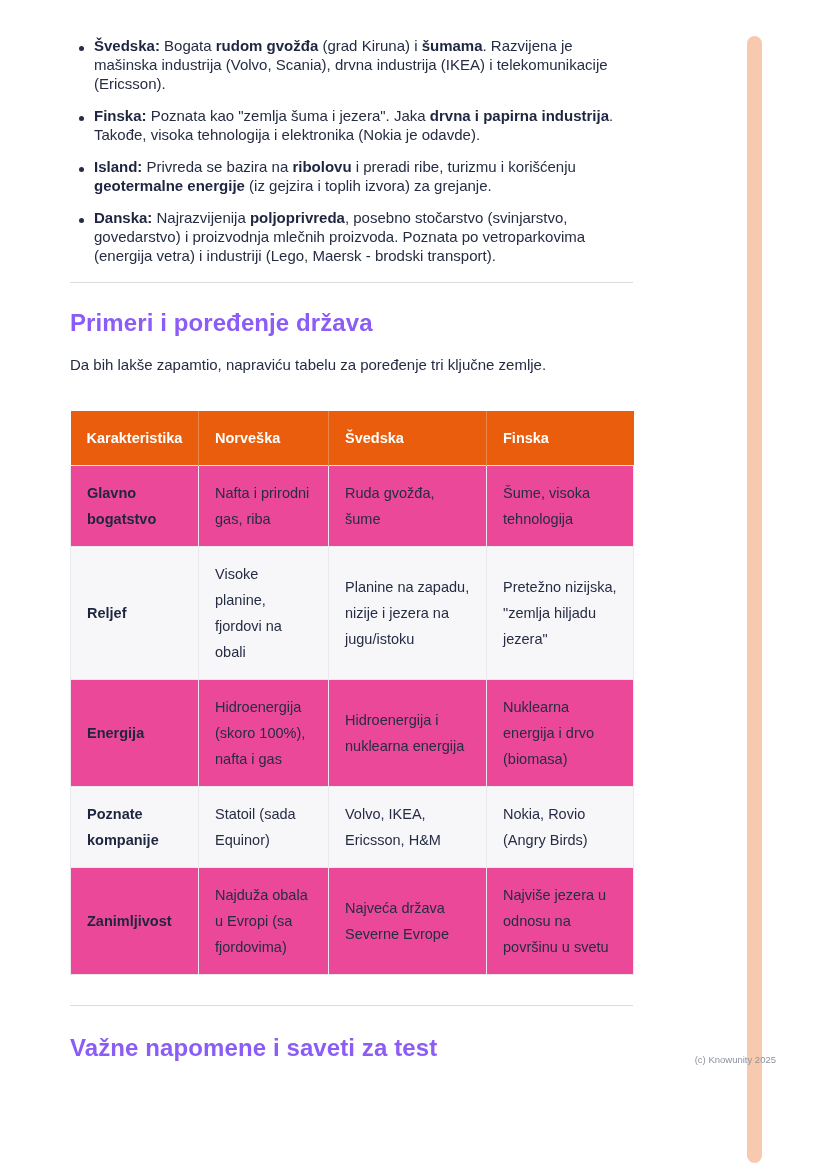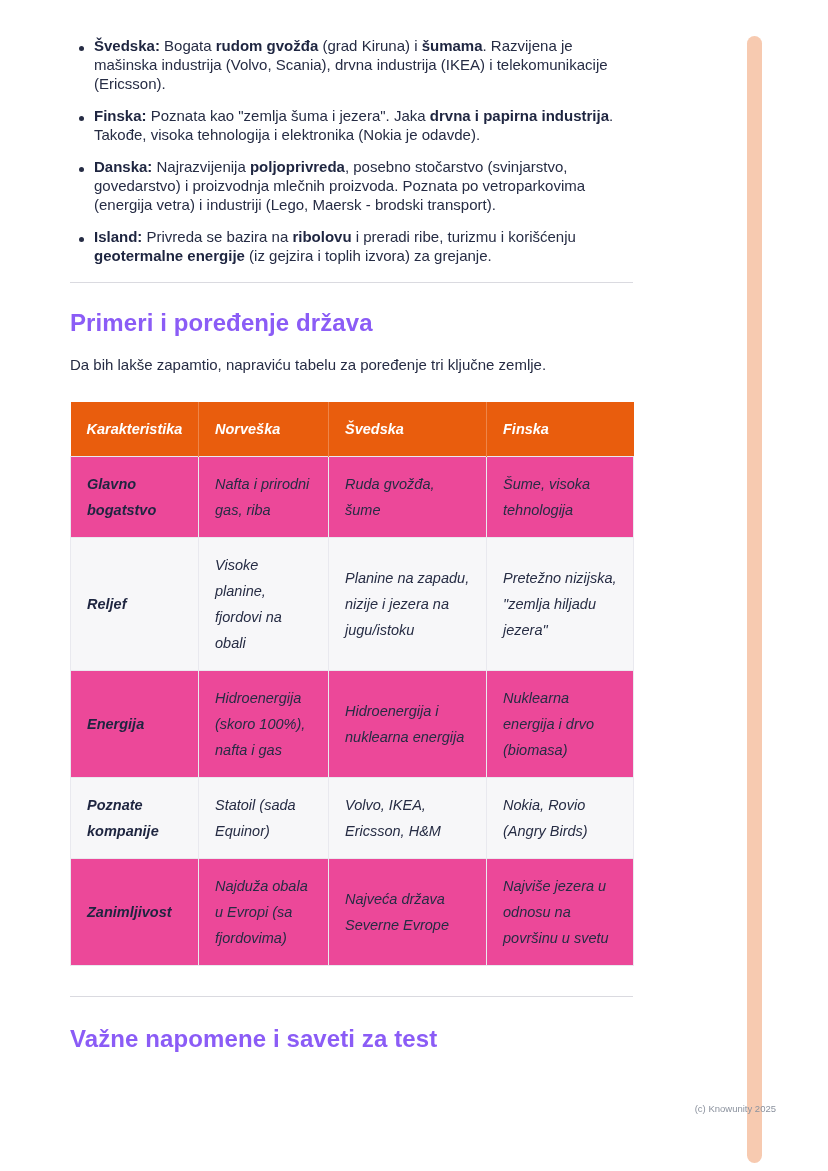--- a/index.html
+++ b/index.html
@@ -49,25 +49,24 @@
     font-weight:bold;
     letter-spacing:0.1px;
   }
   p.intro {
     margin-top:15px;
     font-size:15px;
     line-height:25px;
   }
   
   table.compare {
-    margin-top:25px;
+    margin-top:34px;
     width:100%;
     border-collapse:collapse;
     table-layout:fixed;
-    font-style:italic;
   }
   table.compare col.c0 { width:128px; }
   table.compare col.c1 { width:130px; }
   table.compare col.c2 { width:158px; }
   table.compare col.c3 { width:147px; }
   table.compare th {
     background:#e95d0d;
     color:#ffffff;
     font-size:14.5px;
     font-weight:bold;
@@ -92,44 +91,44 @@
     left:747px;
     top:36px;
     width:15px;
     height:1127px;
     background:#f7cab0;
     border-radius:8px;
   }
   
   .footer {
     position:absolute;
-    top:1103px;
+    top:1054px;
     right:52px;
     font-size:9.5px;
     color:#8b929e;
     z-index:2;
   }
 </style>
 </head>
 <body>
 
 <div class="content">
 
   <ul class="bullets">
     <li>
       <span class="dot"></span><span class="seg-b">Švedska:</span><span> Bogata </span><span class="seg-b">rudom gvožđa</span><span> (grad Kiruna) i </span><span class="seg-b">šumama</span><span>. Razvijena je mašinska industrija (Volvo, Scania), drvna industrija (IKEA) i telekomunikacije (Ericsson).</span>
     </li>
     <li>
       <span class="dot"></span><span class="seg-b">Finska:</span><span> Poznata kao "zemlja šuma i jezera". Jaka </span><span class="seg-b">drvna i papirna industrija</span><span>. Takođe, visoka tehnologija i elektronika (Nokia je odavde).</span>
     </li>
     <li>
-      <span class="dot"></span><span class="seg-b">Danska:</span><span> Najrazvijenija </span><span class="seg-b">poljoprivreda</span><span>, posebno stočarstvo (svinjarstvo, govedarstvo) i proizvodnja mlečnih proizvoda. Poznata po vetroparkovima (energija vetra) i industriji (Lego, Maersk - brodski transport).</span>
+      <span class="dot"></span><span class="seg-b">Island:</span><span> Privreda se bazira na </span><span class="seg-b">ribolovu</span><span> i preradi ribe, turizmu i korišćenju </span><span class="seg-b">geotermalne energije</span><span> (iz gejzira i toplih izvora) za grejanje.</span>
     </li>
     <li>
-      <span class="dot"></span><span class="seg-b">Island:</span><span> Privreda se bazira na </span><span class="seg-b">ribolovu</span><span> i preradi ribe, turizmu i korišćenju </span><span class="seg-b">geotermalne energije</span><span> (iz gejzira i toplih izvora) za grejanje.</span>
+      <span class="dot"></span><span class="seg-b">Danska:</span><span> Najrazvijenija </span><span class="seg-b">poljoprivreda</span><span>, posebno stočarstvo (svinjarstvo, govedarstvo) i proizvodnja mlečnih proizvoda. Poznata po vetroparkovima (energija vetra) i industriji (Lego, Maersk - brodski transport).</span>
     </li>
   </ul>
 
   <hr class="divider">
 
   <h2 class="section">Primeri i poređenje država</h2>
 
   <p class="intro">Da bih lakše zapamtio, napraviću tabelu za poređenje tri ključne zemlje.</p>
 
   <table class="compare">

